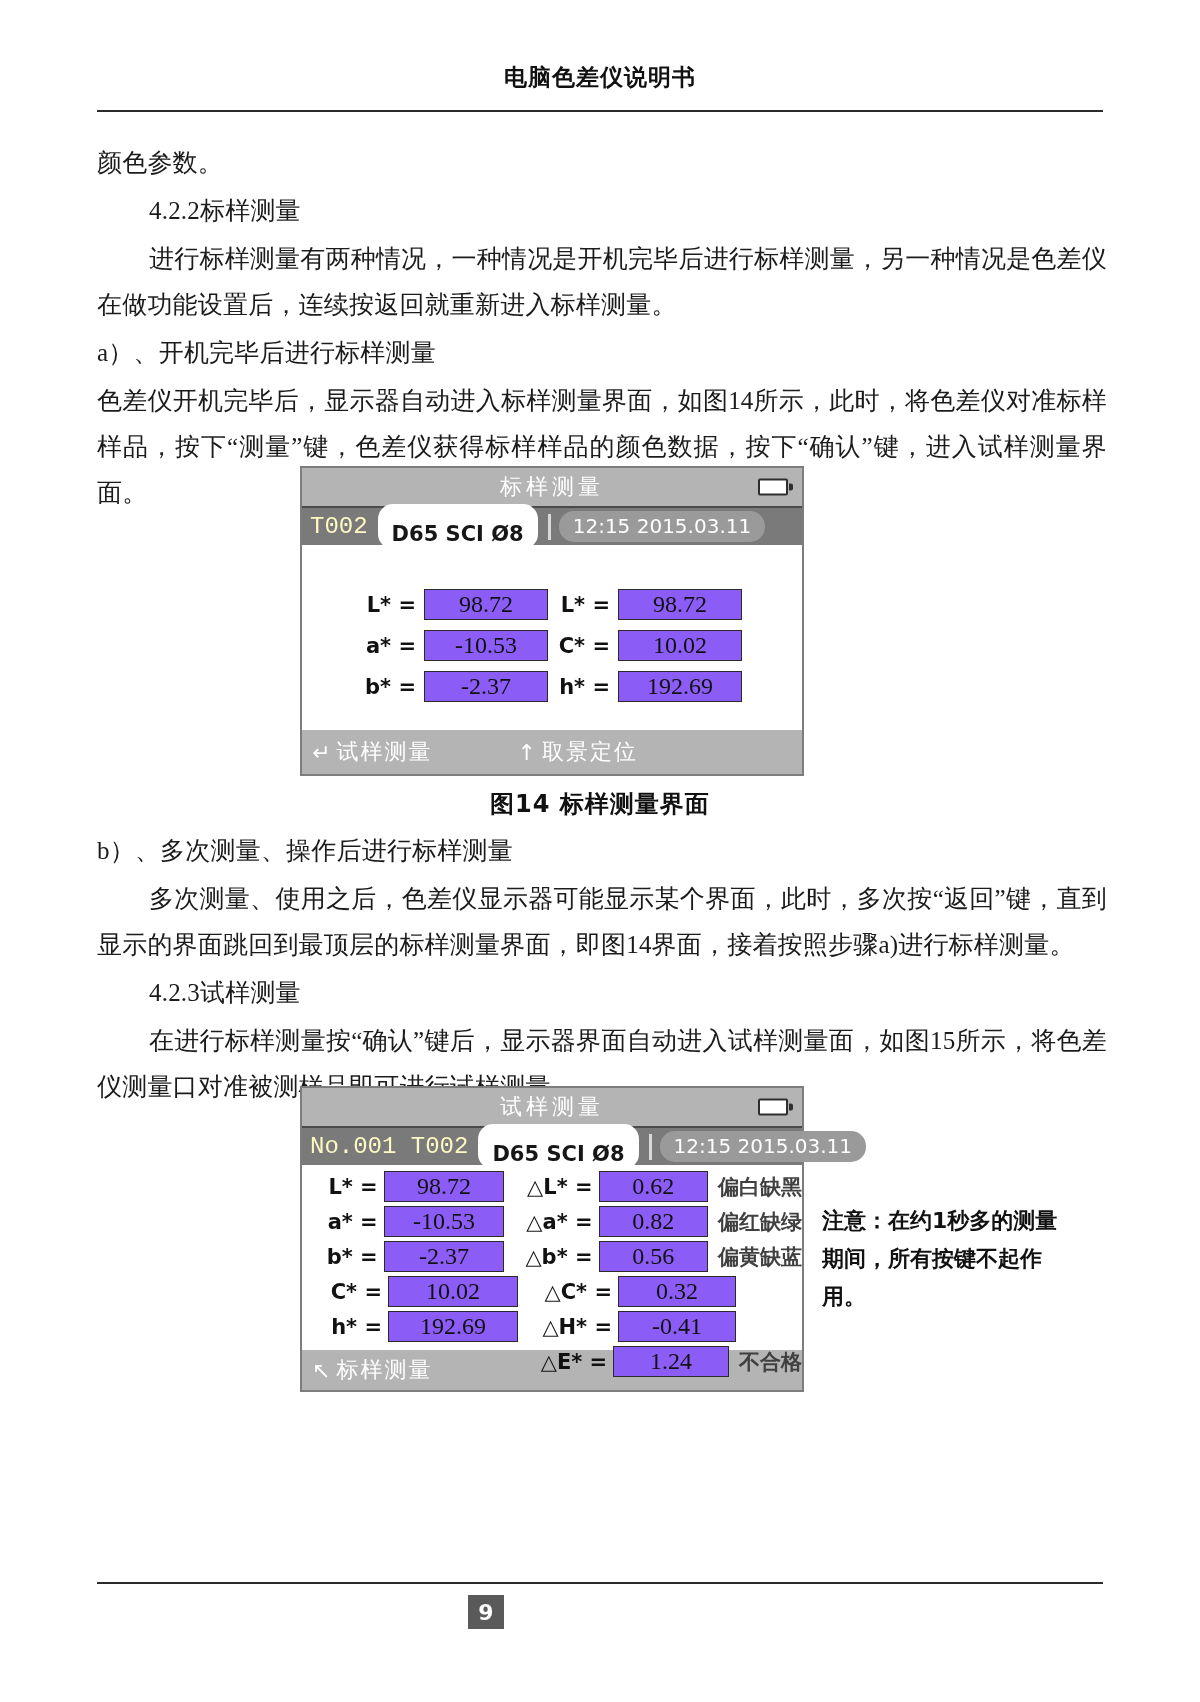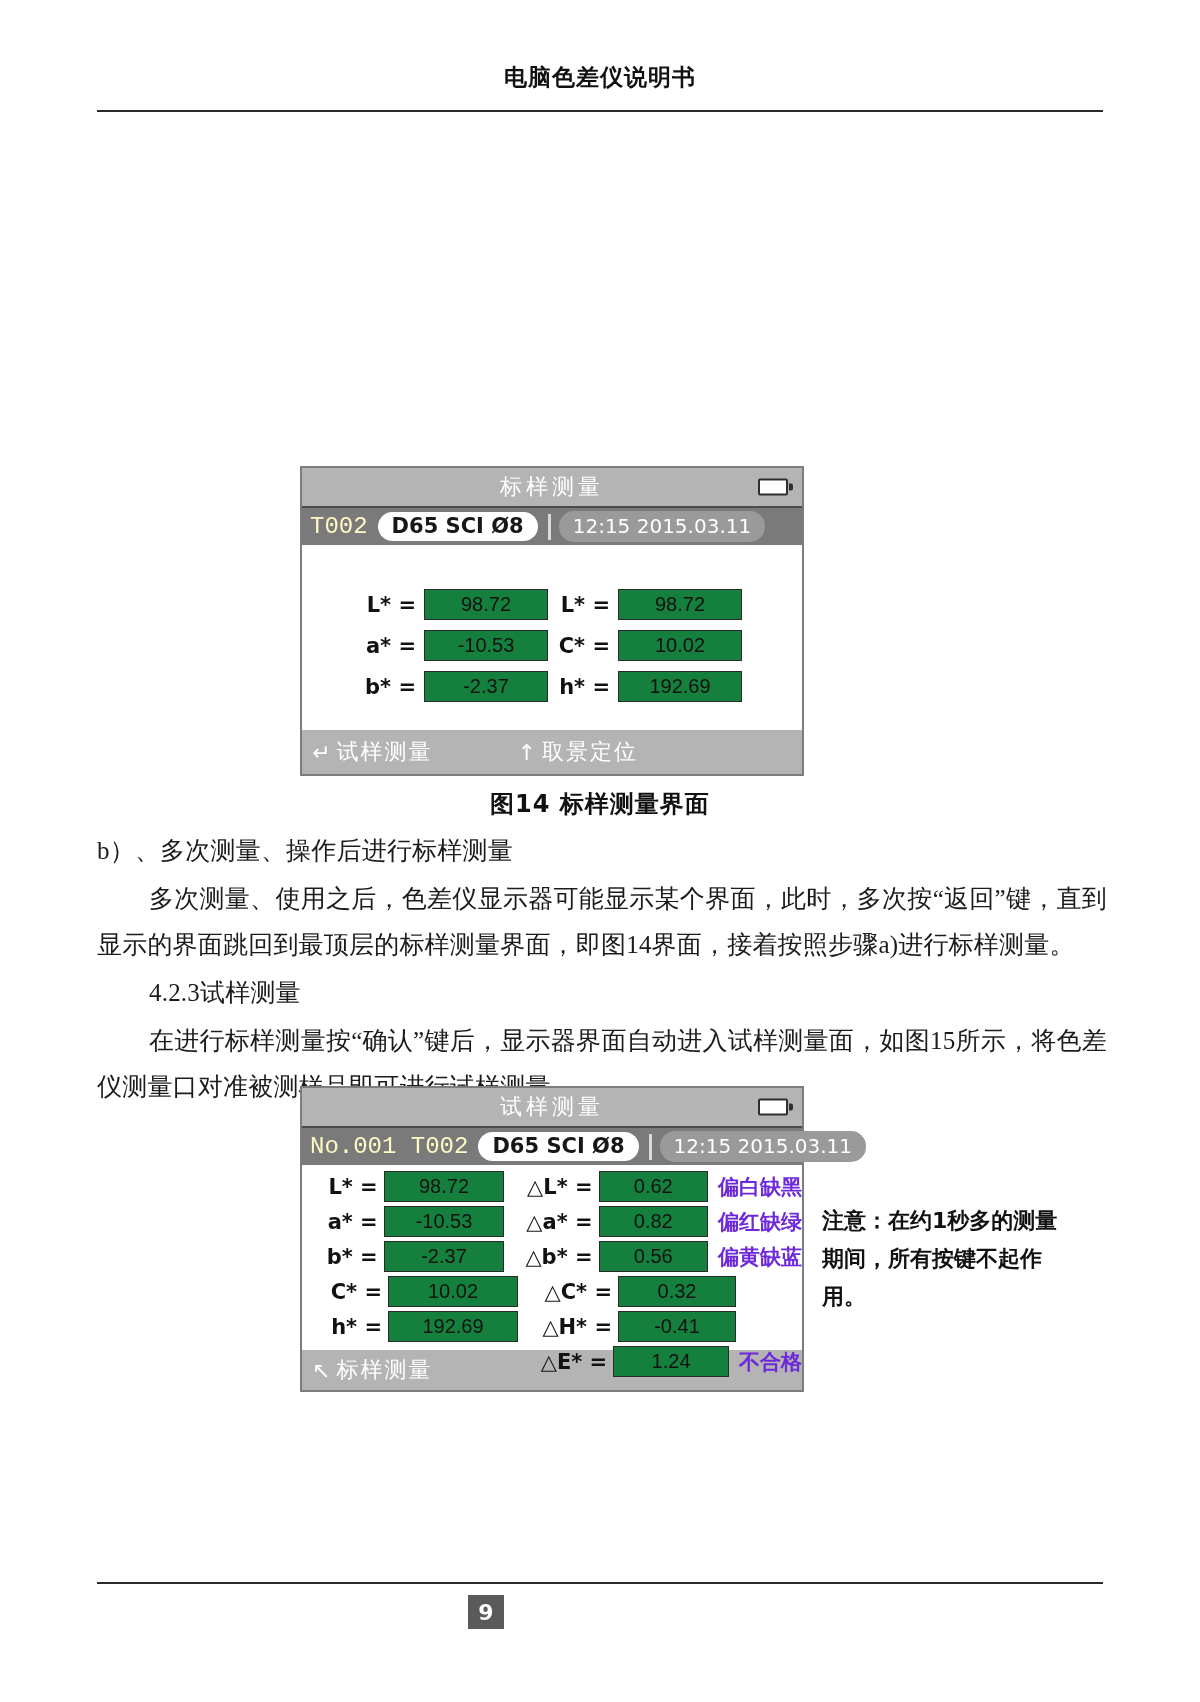--- a/index.html
+++ b/index.html
@@ -115,21 +115,21 @@
     white-space: nowrap;
     letter-spacing: 0px;
   }
   .pill-white {
     background: #ffffff;
     color: #171717;
     border-radius: 15px;
     font-family: "DejaVu Sans", sans-serif;
     font-weight: bold;
     font-size: 21px;
-    padding: 2px 14px 3px 14px;
+    padding: 18px 14px 3px 14px;
     margin-left: 10px;
     white-space: nowrap;
     line-height: 24px;
   }
   .sep-bar {
     width: 3px;
     height: 26px;
     background: #d9d9d9;
     margin: 0 8px 0 10px;
     flex: none;
@@ -165,33 +165,33 @@
   .vlabel {
     font-family: "DejaVu Sans", sans-serif;
     font-weight: bold;
     font-size: 21px;
     color: #111;
     text-align: right;
     white-space: nowrap;
   }
   .vbox {
     border: 1.6px solid #2a2a2a;
-    background: #15803d;
-    font-family: Liberation Sans, sans-serif;
-    font-size: 20px;
+    background: #8b5cf6;
+    font-family: Liberation Serif, serif;
+    font-size: 24px;
     color: #111;
     text-align: center;
     line-height: 26px;
     padding: 1px 0 2px 0;
   }
   .vdesc {
     font-family: Liberation Sans, sans-serif;
     font-weight: bold;
     font-size: 21px;
-    color: #6d28d9;
+    color: #404040;
     white-space: nowrap;
   }
 
   .caption {
     text-align: center;
     font-family: "DejaVu Sans", sans-serif;
     font-weight: bold;
     font-size: 24px;
     letter-spacing: 1px;
     color: #111;
@@ -230,20 +230,27 @@
 </head>
 <body>
 
 <div class="page">
 
   <div class="header">
     <div class="header-title">电脑色差仪说明书</div>
   </div>
   <div class="header-rule"></div>
 
+  <div class="content" style="top:140px;">
+    <p class="tx">颜色参数。</p>
+    <p class="tx indent">4.2.2标样测量</p>
+    <p class="tx indent">进行标样测量有两种情况，一种情况是开机完毕后进行标样测量，另一种情况是色差仪在做功能设置后，连续按返回就重新进入标样测量。</p>
+    <p class="tx">a）、开机完毕后进行标样测量</p>
+    <p class="tx">色差仪开机完毕后，显示器自动进入标样测量界面，如图14所示，此时，将色差仪对准标样样品，按下“测量”键，色差仪获得标样样品的颜色数据，按下“确认”键，进入试样测量界面。</p>
+  </div>
 
   <div class="device" style="position:absolute; left:300px; top:466px; width:504px; height:310px;">
     <div class="dev-titlebar">
       <div class="dev-title">标样测量</div>
       <div class="battery"></div>
     </div>
     <div class="dev-infobar">
       <span class="info-id">T002</span>
       <span class="pill-white">D65 SCI Ø8</span>
       <span class="sep-bar"></span>

